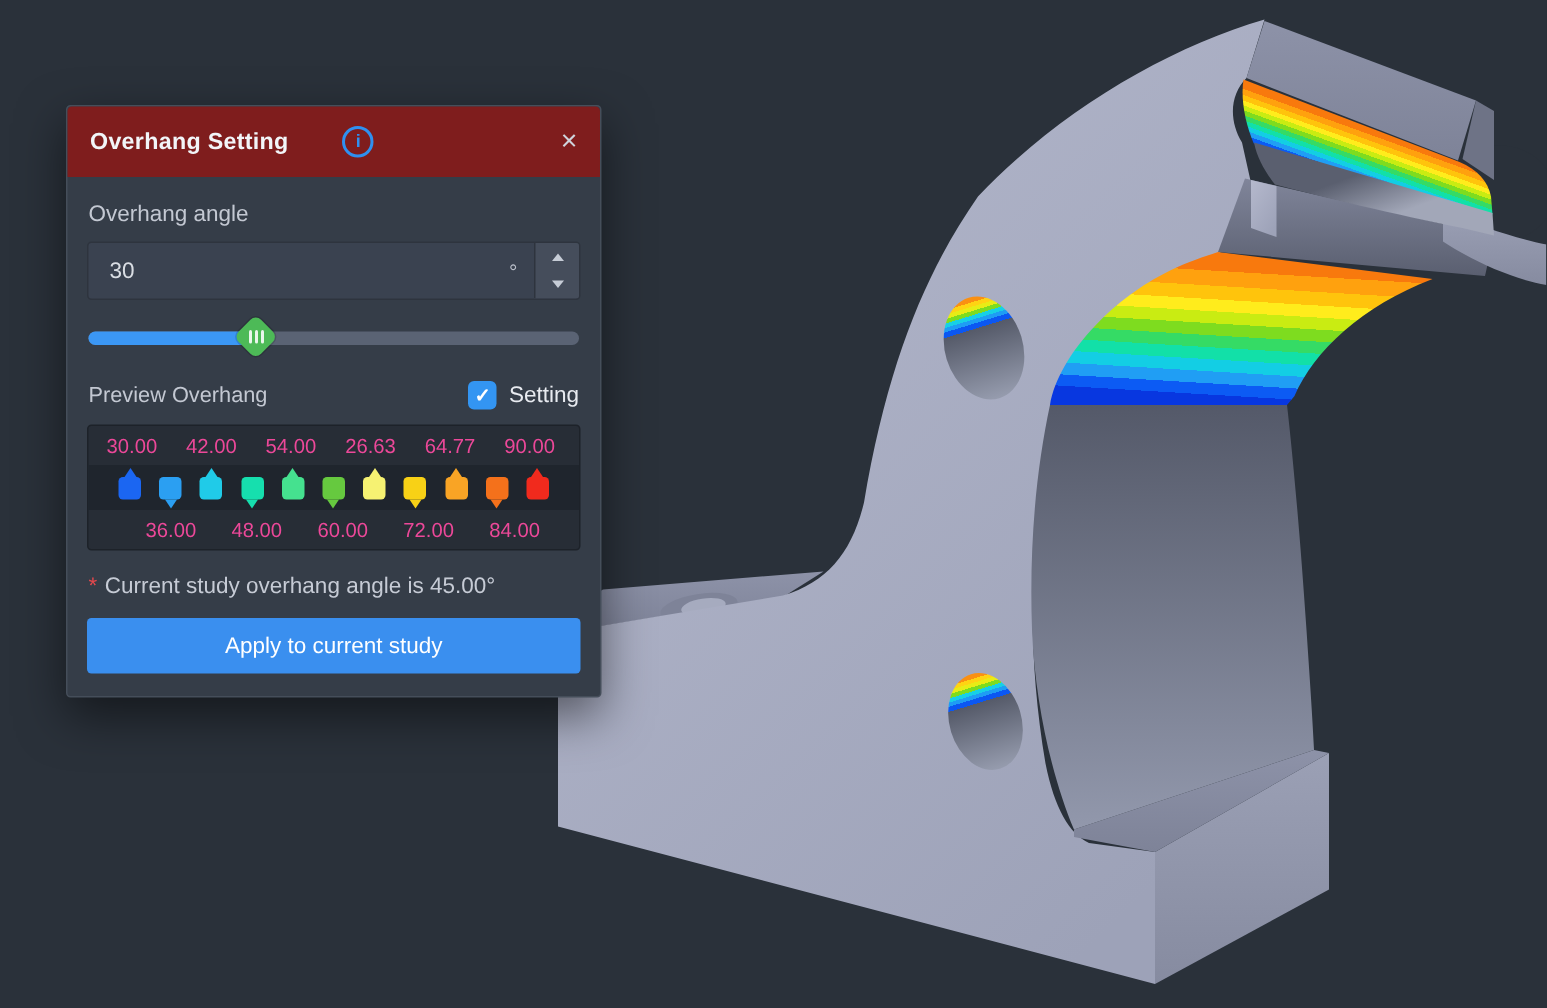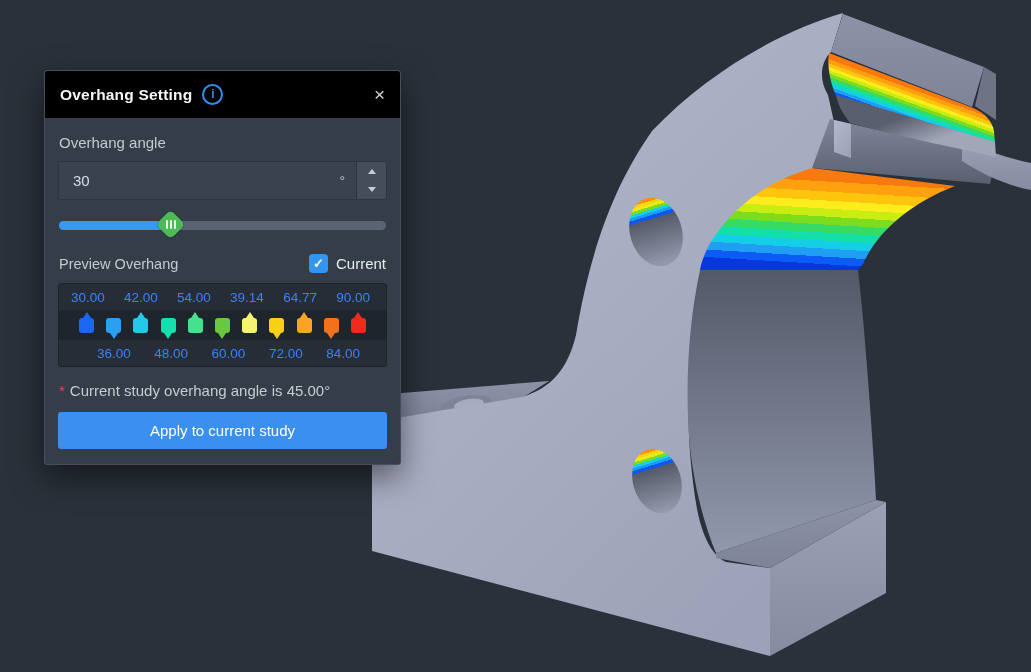--- a/index.html
+++ b/index.html
@@ -2,22 +2,22 @@
 <html><head>
 <meta charset="utf-8">
 <style>
   html,body{margin:0;padding:0;background:#2a313a;width:1031px;height:672px;overflow:hidden;
     font-family:"Liberation Sans", sans-serif;}
   .stage{position:relative;width:1031px;height:672px;background:#2a313a;}
   .viewport{position:absolute;inset:0;}
   
   .panel{position:absolute;left:44px;top:70px;width:355px;background:#353d48;
     border:1px solid #454e5a;border-radius:3px;box-shadow:0 12px 32px rgba(0,0,0,.5);z-index:5;}
-  .panel-header{height:47px;background:#000000;display:flex;align-items:center;
-    padding:0 15px;border-radius:3px 3px 0 0;}
+  .panel-header{height:47px;background:#7f1d1d;display:flex;align-items:center;
+    padding:0 15px;border-radius:3px 3px 0 0;gap:26px;}
   .title{color:#f2f5f8;font-weight:bold;font-size:15.5px;letter-spacing:.2px;}
   .info{margin-left:10px;width:17px;height:17px;border:2px solid #2f90f0;border-radius:50%;
     color:#2f90f0;font-weight:bold;font-size:12px;line-height:17px;text-align:center;cursor:pointer;}
   .close{margin-left:auto;color:#cfd4dc;font-size:19px;line-height:19px;cursor:pointer;}
   .panel-body{padding:12px 13px 15px;}
   .field-label{color:#c3c8d2;font-size:15px;margin:4px 1px 10px;}
   .input-row{display:flex;height:37px;background:#3a4250;border:1px solid #2e343e;
     border-radius:3px;overflow:hidden;align-items:stretch;}
   .input-value{flex:1;display:flex;align-items:center;padding:0 14px;color:#d9dde3;font-size:15px;
     background:transparent;border:none;outline:none;font-family:inherit;}
@@ -35,21 +35,21 @@
     transform:rotate(45deg);box-shadow:0 0 0 1px rgba(0,0,0,.15);cursor:pointer;}
   .thumb-bars{position:absolute;inset:0;display:flex;align-items:center;justify-content:center;
     gap:2px;transform:rotate(-45deg);}
   .thumb-bars i{display:block;width:2px;height:9px;background:#eaf6ec;border-radius:1px;}
   .preview-row{display:flex;align-items:center;margin:17px 1px 10px;}
   .preview-label{color:#c3c8d2;font-size:14.5px;flex:1;}
   .checkbox{width:19px;height:19px;background:#3395f2;border-radius:4px;color:#fff;
     font-size:13px;font-weight:bold;line-height:19px;text-align:center;cursor:pointer;}
   .banded-label{color:#e8ebf0;font-size:15px;margin-left:8px;}
   .scale-box{background:#272d36;border:1px solid #1d2229;border-radius:3px;overflow:hidden;}
-  .scale-row{display:flex;justify-content:space-between;color:#3b82f6;font-size:13.5px;
+  .scale-row{display:flex;justify-content:space-between;color:#ec4899;font-size:13.5px;
     height:26px;align-items:center;}
   .scale-row.top{padding:0 16px 0 12px;}
   .scale-row.bottom{padding:0 26px 0 38px;}
   .marker-band{background:#1f252d;height:30px;display:flex;justify-content:space-between;
     align-items:center;padding:0 20px;}
   .marker{width:15px;height:15px;border-radius:3px;background:currentColor;position:relative;}
   .marker .arr{position:absolute;left:50%;margin-left:-4px;width:0;height:0;
     border-left:4px solid transparent;border-right:4px solid transparent;}
   .marker.up .arr{top:-6px;border-bottom:6px solid currentColor;}
   .marker.down .arr{bottom:-6px;border-top:6px solid currentColor;}
@@ -264,29 +264,29 @@
               <i></i>
               <i></i>
               <i></i>
             </div>
         </div>
       </div>
 
       <div class="preview-row">
         <span class="preview-label">Preview Overhang</span>
         <span class="checkbox" id="banded-checkbox">✓</span>
-        <span class="banded-label">Current</span>
+        <span class="banded-label">Setting</span>
       </div>
 
       <div class="scale-box">
         <div class="scale-row top" id="scale-top">
             <span>30.00</span>
             <span>42.00</span>
             <span>54.00</span>
-            <span>39.14</span>
+            <span>26.63</span>
             <span>64.77</span>
             <span>90.00</span>
           </div>
         <div class="marker-band" id="marker-band">
             <div class="marker up" style="color: rgb(27, 102, 242);">
               <i class="arr"></i>
             </div>
             <div class="marker down" style="color: rgb(43, 159, 242);">
               <i class="arr"></i>
             </div>

